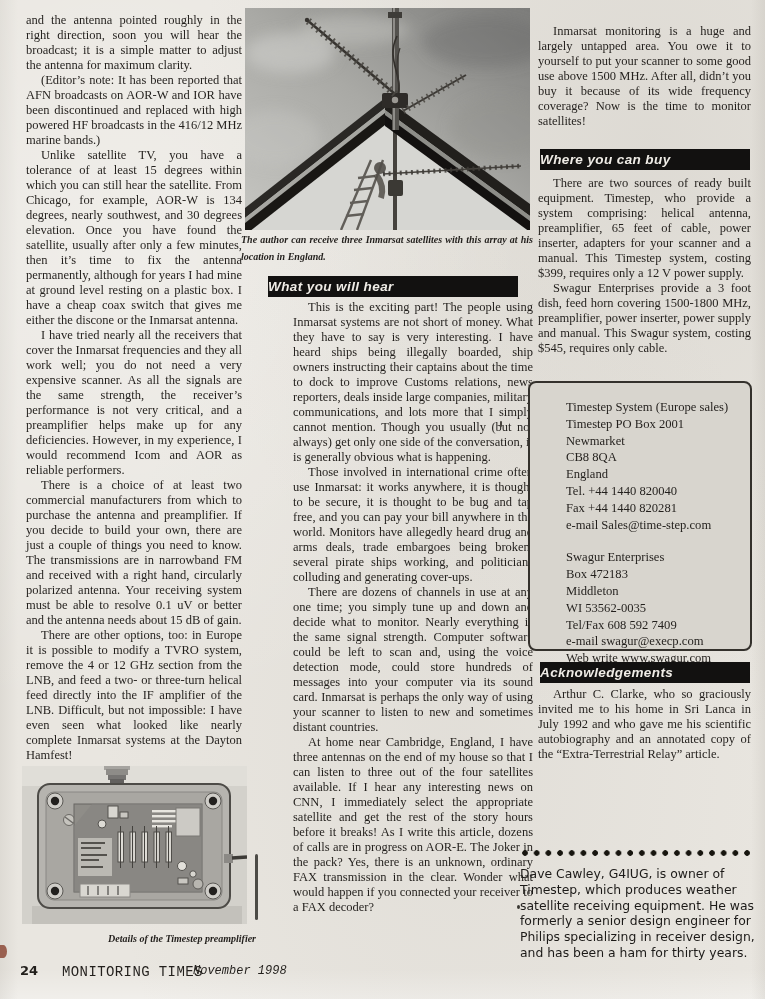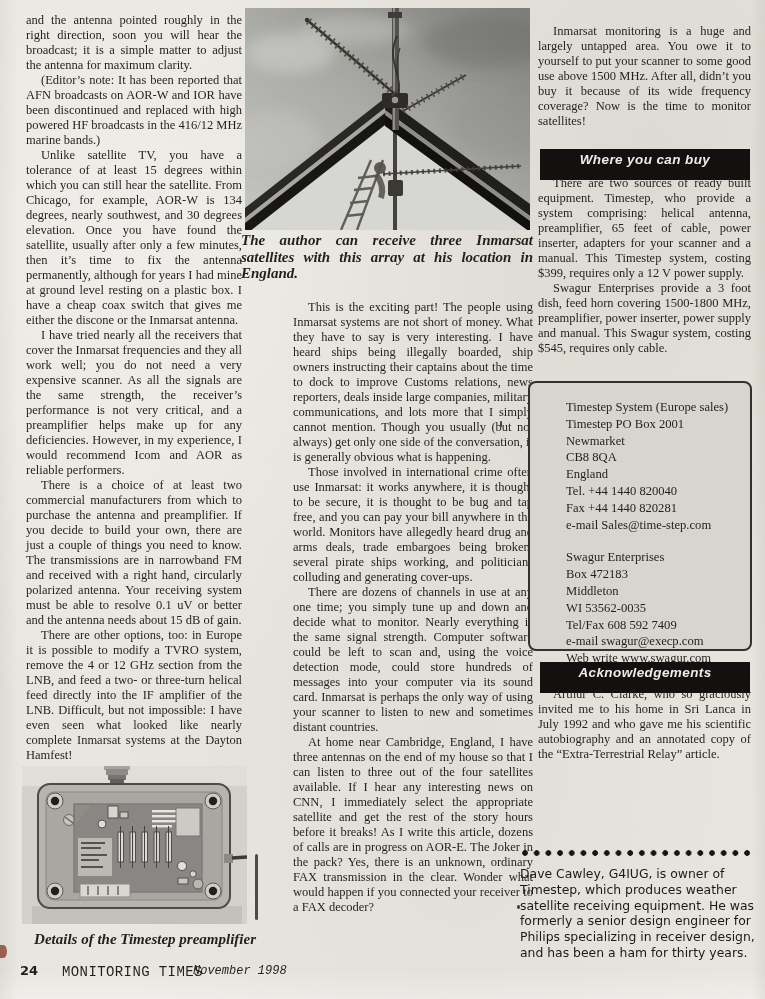--- a/index.html
+++ b/index.html
@@ -13,27 +13,27 @@
       linear-gradient(to right, rgba(120,115,105,.10), transparent 18px),
       linear-gradient(to left, rgba(140,135,125,.12), transparent 14px),
       linear-gradient(to top, rgba(255,255,255,.35), transparent 30px);
     font-family:"Liberation Serif", serif;
     color:#221f1c;
   }
   .col{position:absolute;}
   p.body{margin:0;text-align:justify;text-indent:15px;font-size:12.5px;line-height:15px;}
   p.body.first{text-indent:0;}
   .band{
-    position:absolute;height:31px;line-height:21px;background:#121110;color:#efece6;
+    position:absolute;height:21px;line-height:21px;background:#121110;color:#efece6;
     font-family:"Liberation Sans", sans-serif;font-weight:bold;font-style:italic;
-    font-size:13.5px;text-align:center;letter-spacing:.4px;
+    font-size:13.5px;text-align:left;letter-spacing:.4px;
   }
   .caption{
     position:absolute;font-weight:bold;font-style:italic;
-    font-size:15px;line-height:16.5px;text-align:justify;
+    font-size:10px;line-height:16.5px;text-align:justify;
   }
   .photo{position:absolute;overflow:hidden;}
   .photo svg{display:block;}
   .contact-box{
     position:absolute;left:528px;top:381px;width:224px;height:270px;
     border:2px solid #34312c;border-radius:8px;background:#d8d5ce;
     box-sizing:border-box;padding:16px 10px 0 36px;
     font-size:12.6px;line-height:16.8px;
   }
   .contact-line{white-space:nowrap;}
@@ -129,20 +129,21 @@
       <line x1="158" y1="103" x2="221" y2="67" stroke="#3b3834" stroke-width="2"></line>
       <line x1="158" y1="103" x2="221" y2="67" stroke="#4d4a45" stroke-width="6.5" stroke-dasharray="1.6 4" opacity="0.9"></line>
 
       <line x1="138" y1="166" x2="276" y2="158" stroke="#45423d" stroke-width="1.4"></line>
       <line x1="138" y1="166" x2="276" y2="158" stroke="#3e3b37" stroke-width="4.6" stroke-dasharray="2 3.6" opacity="0.85"></line>
     </svg>
   </figure>
 
   <div class="caption" style="left:241px;top:232px;width:292px;">The author can receive three Inmarsat satellites with this array at his location in England.</div>
 
+  <div class="band" style="left:268px;top:276px;width:250px;">What you will hear</div>
   <section class="col" style="left:268px;top:300px;width:240px;margin-left:25px;">
     <p class="body">This is the exciting part! The people using Inmarsat systems are not short of money. What they have to say is very interesting. I have heard ships being illegally boarded, ship owners instructing their captains about the time to dock to improve Customs relations, news reporters, deals inside large companies, military communications, and lots more that I simply cannot mention. Though you usually (but not always) get only one side of the conversation, it is generally obvious what is happening.</p>
     <p class="body">Those involved in international crime often use Inmarsat: it works anywhere, it is thought to be secure, it is thought to be bug and tap free, and you can pay your bill anywhere in the world. Monitors have allegedly heard drug and arms deals, trade embargoes being broken, several pirate ships working, and politicians colluding and generating cover-ups.</p>
     <p class="body">There are dozens of channels in use at any one time; you simply tune up and down and decide what to monitor. Nearly everything is the same signal strength. Computer software could be left to scan and, using the voice detection mode, could store hundreds of messages into your computer via its sound card. Inmarsat is perhaps the only way of using your scanner to listen to new and sometimes distant countries.</p>
     <p class="body">At home near Cambridge, England, I have three antennas on the end of my house so that I can listen to three out of the four satellites available. If I hear any interesting news on CNN, I immediately select the appropriate satellite and get the rest of the story hours before it breaks! As I write this article, dozens of calls are in progress on AOR-E. The Joker in the pack? Yes, there is an unknown, ordinary FAX transmission in the clear. Wonder what would happen if you connected your receiver to a FAX decoder?</p>
   </section>
 
   <section class="col" style="left:538px;top:24px;width:213px;">
     <p class="body">Inmarsat monitoring is a huge and largely untapped area. You owe it to yourself to put your scanner to some good use above 1500 MHz. After all, didn’t you buy it because of its wide frequency coverage? Now is the time to monitor satellites!</p>
   </section>

